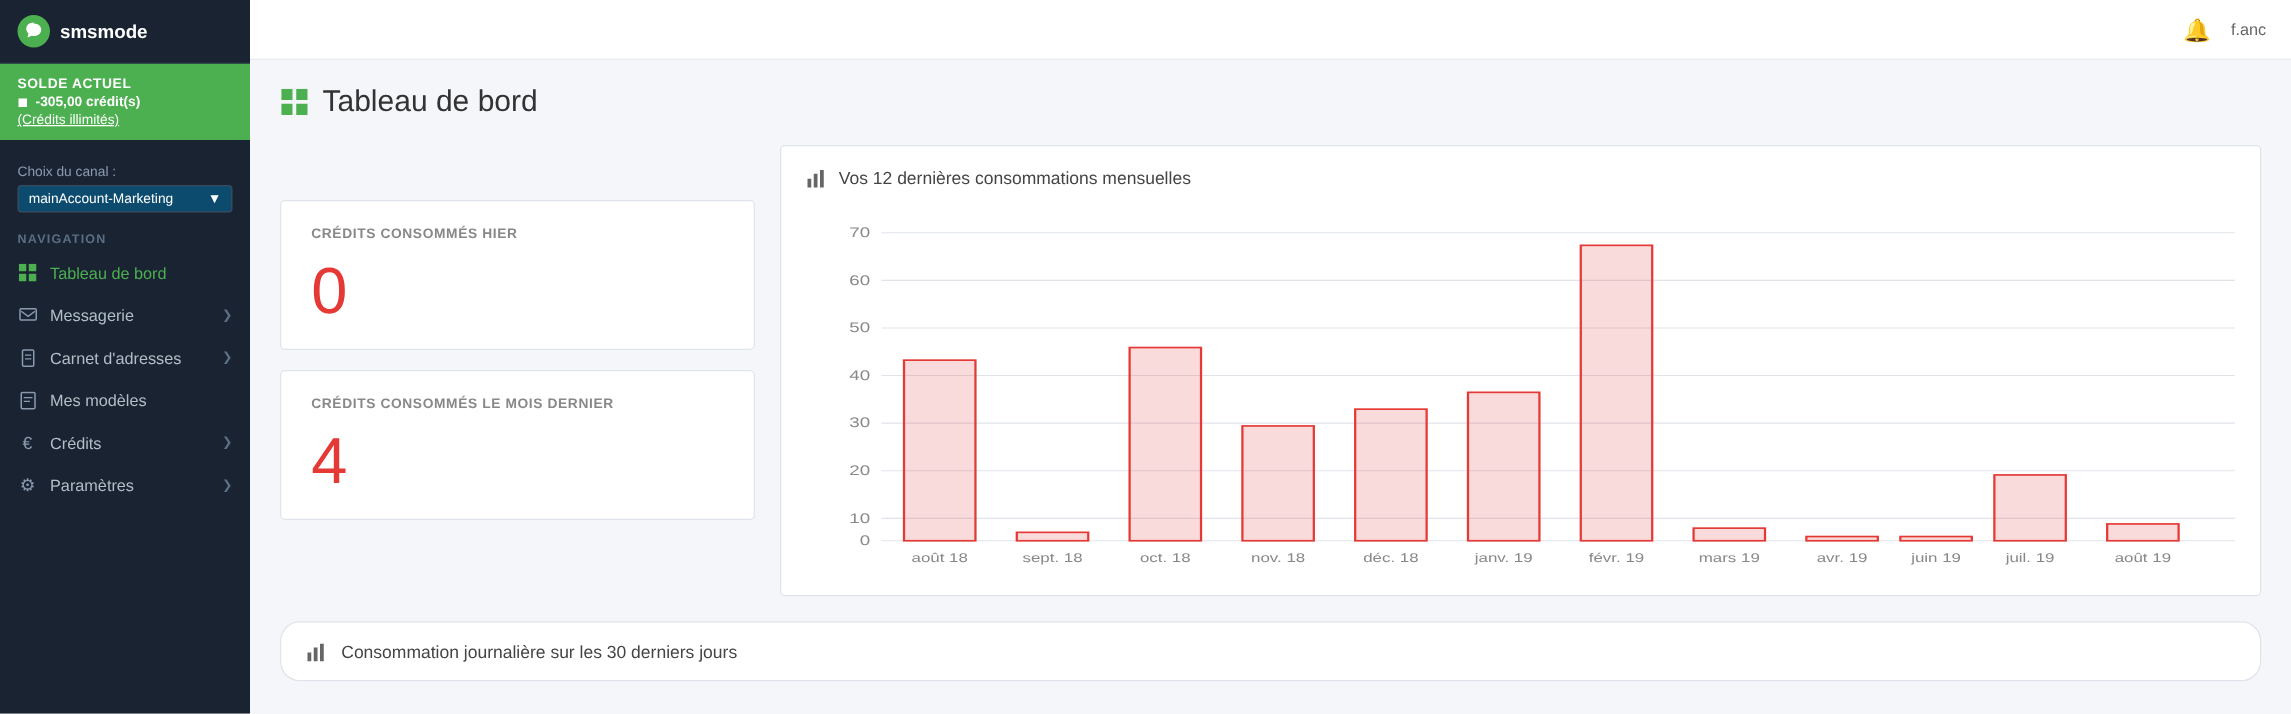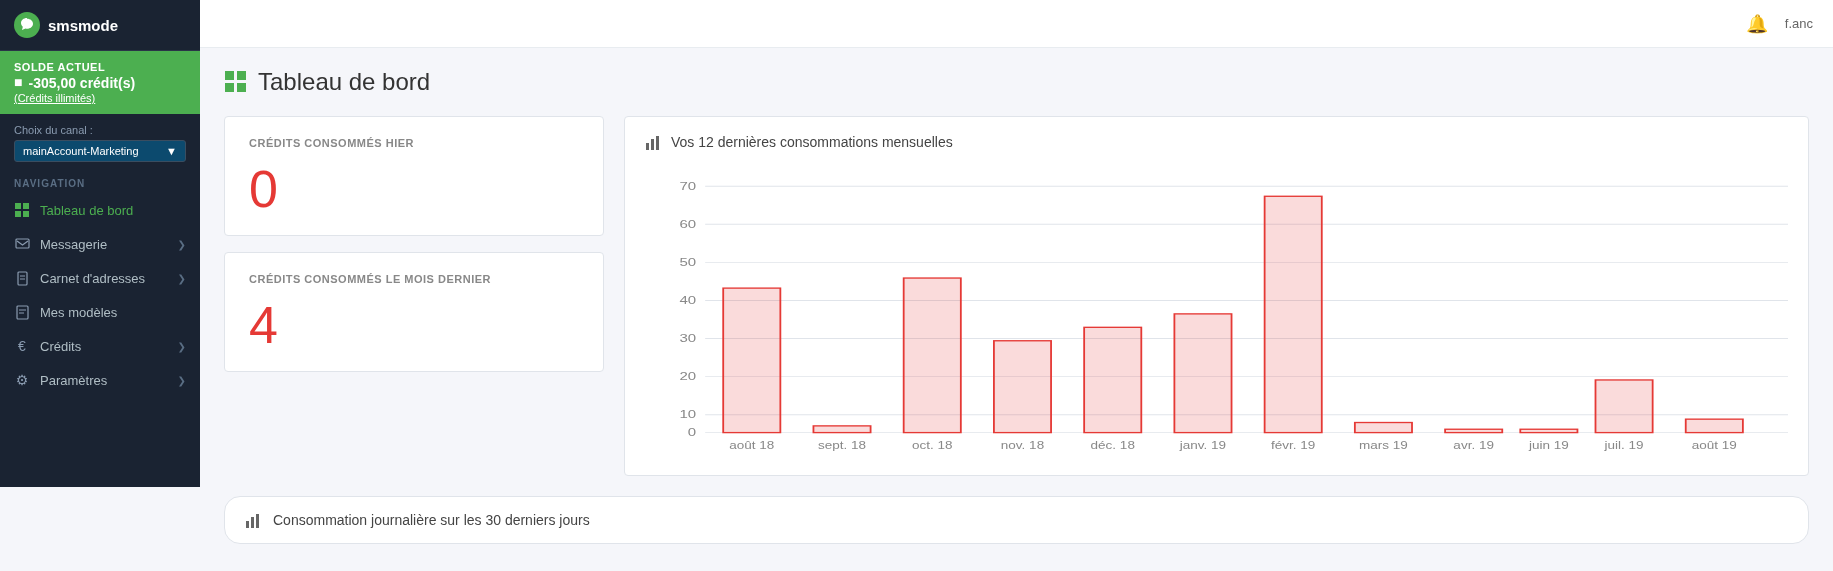--- a/index.html
+++ b/index.html
@@ -6,21 +6,21 @@
     body { font-family: 'Segoe UI', Arial, sans-serif; display: flex; height: 571px; overflow: hidden; background: #f5f6fa; }
 
     
     .sidebar {
       width: 200px;
       min-width: 200px;
       background: #1a2332;
       color: #fff;
       display: flex;
       flex-direction: column;
-      height: 487px;
+      height: 571px;
       overflow: hidden;
     }
     .sidebar-logo {
       background: #1a2332;
       padding: 12px 14px;
       display: flex;
       align-items: center;
       gap: 8px;
       border-bottom: 1px solid #2a3447;
     }
@@ -32,26 +32,26 @@
       font-size: 14px; color: #fff; font-weight: bold;
     }
     .logo-text { font-size: 15px; font-weight: 600; color: #fff; }
 
     .solde-box {
       background: #4caf50;
       padding: 10px 14px;
       font-size: 12px;
     }
     .solde-title { font-weight: 700; font-size: 11px; letter-spacing: 0.5px; }
-    .solde-amount { font-size: 14px; font-weight: 600; margin-top: 2px; }
+    .solde-amount { font-size: 11px; font-weight: 600; margin-top: 2px; }
     .solde-sub { font-size: 11px; margin-top: 1px; }
     .solde-sub span { text-decoration: underline; }
 
     .canal-section {
-      padding: 10px 14px 6px;
+      padding: 20px 14px 6px;
       font-size: 11px;
       color: #8a9bb0;
     }
     .canal-select {
       margin-top: 4px;
       background: #0c4a6e;
       color: #fff;
       border: 1px solid #3a4d60;
       border-radius: 3px;
       padding: 4px 8px;
@@ -130,20 +130,21 @@
       gap: 20px;
       margin-bottom: 20px;
     }
 
     .cards-col {
       display: flex;
       flex-direction: column;
       gap: 16px;
       min-width: 380px;
       width: 380px;
+      margin-top: 44px;
     }
     .stat-card {
       background: #fff;
       border: 1px solid #e0e4ea;
       border-radius: 4px;
       padding: 20px 24px;
       min-height: 110px;
     }
     .stat-card-title {
       font-size: 11px;

